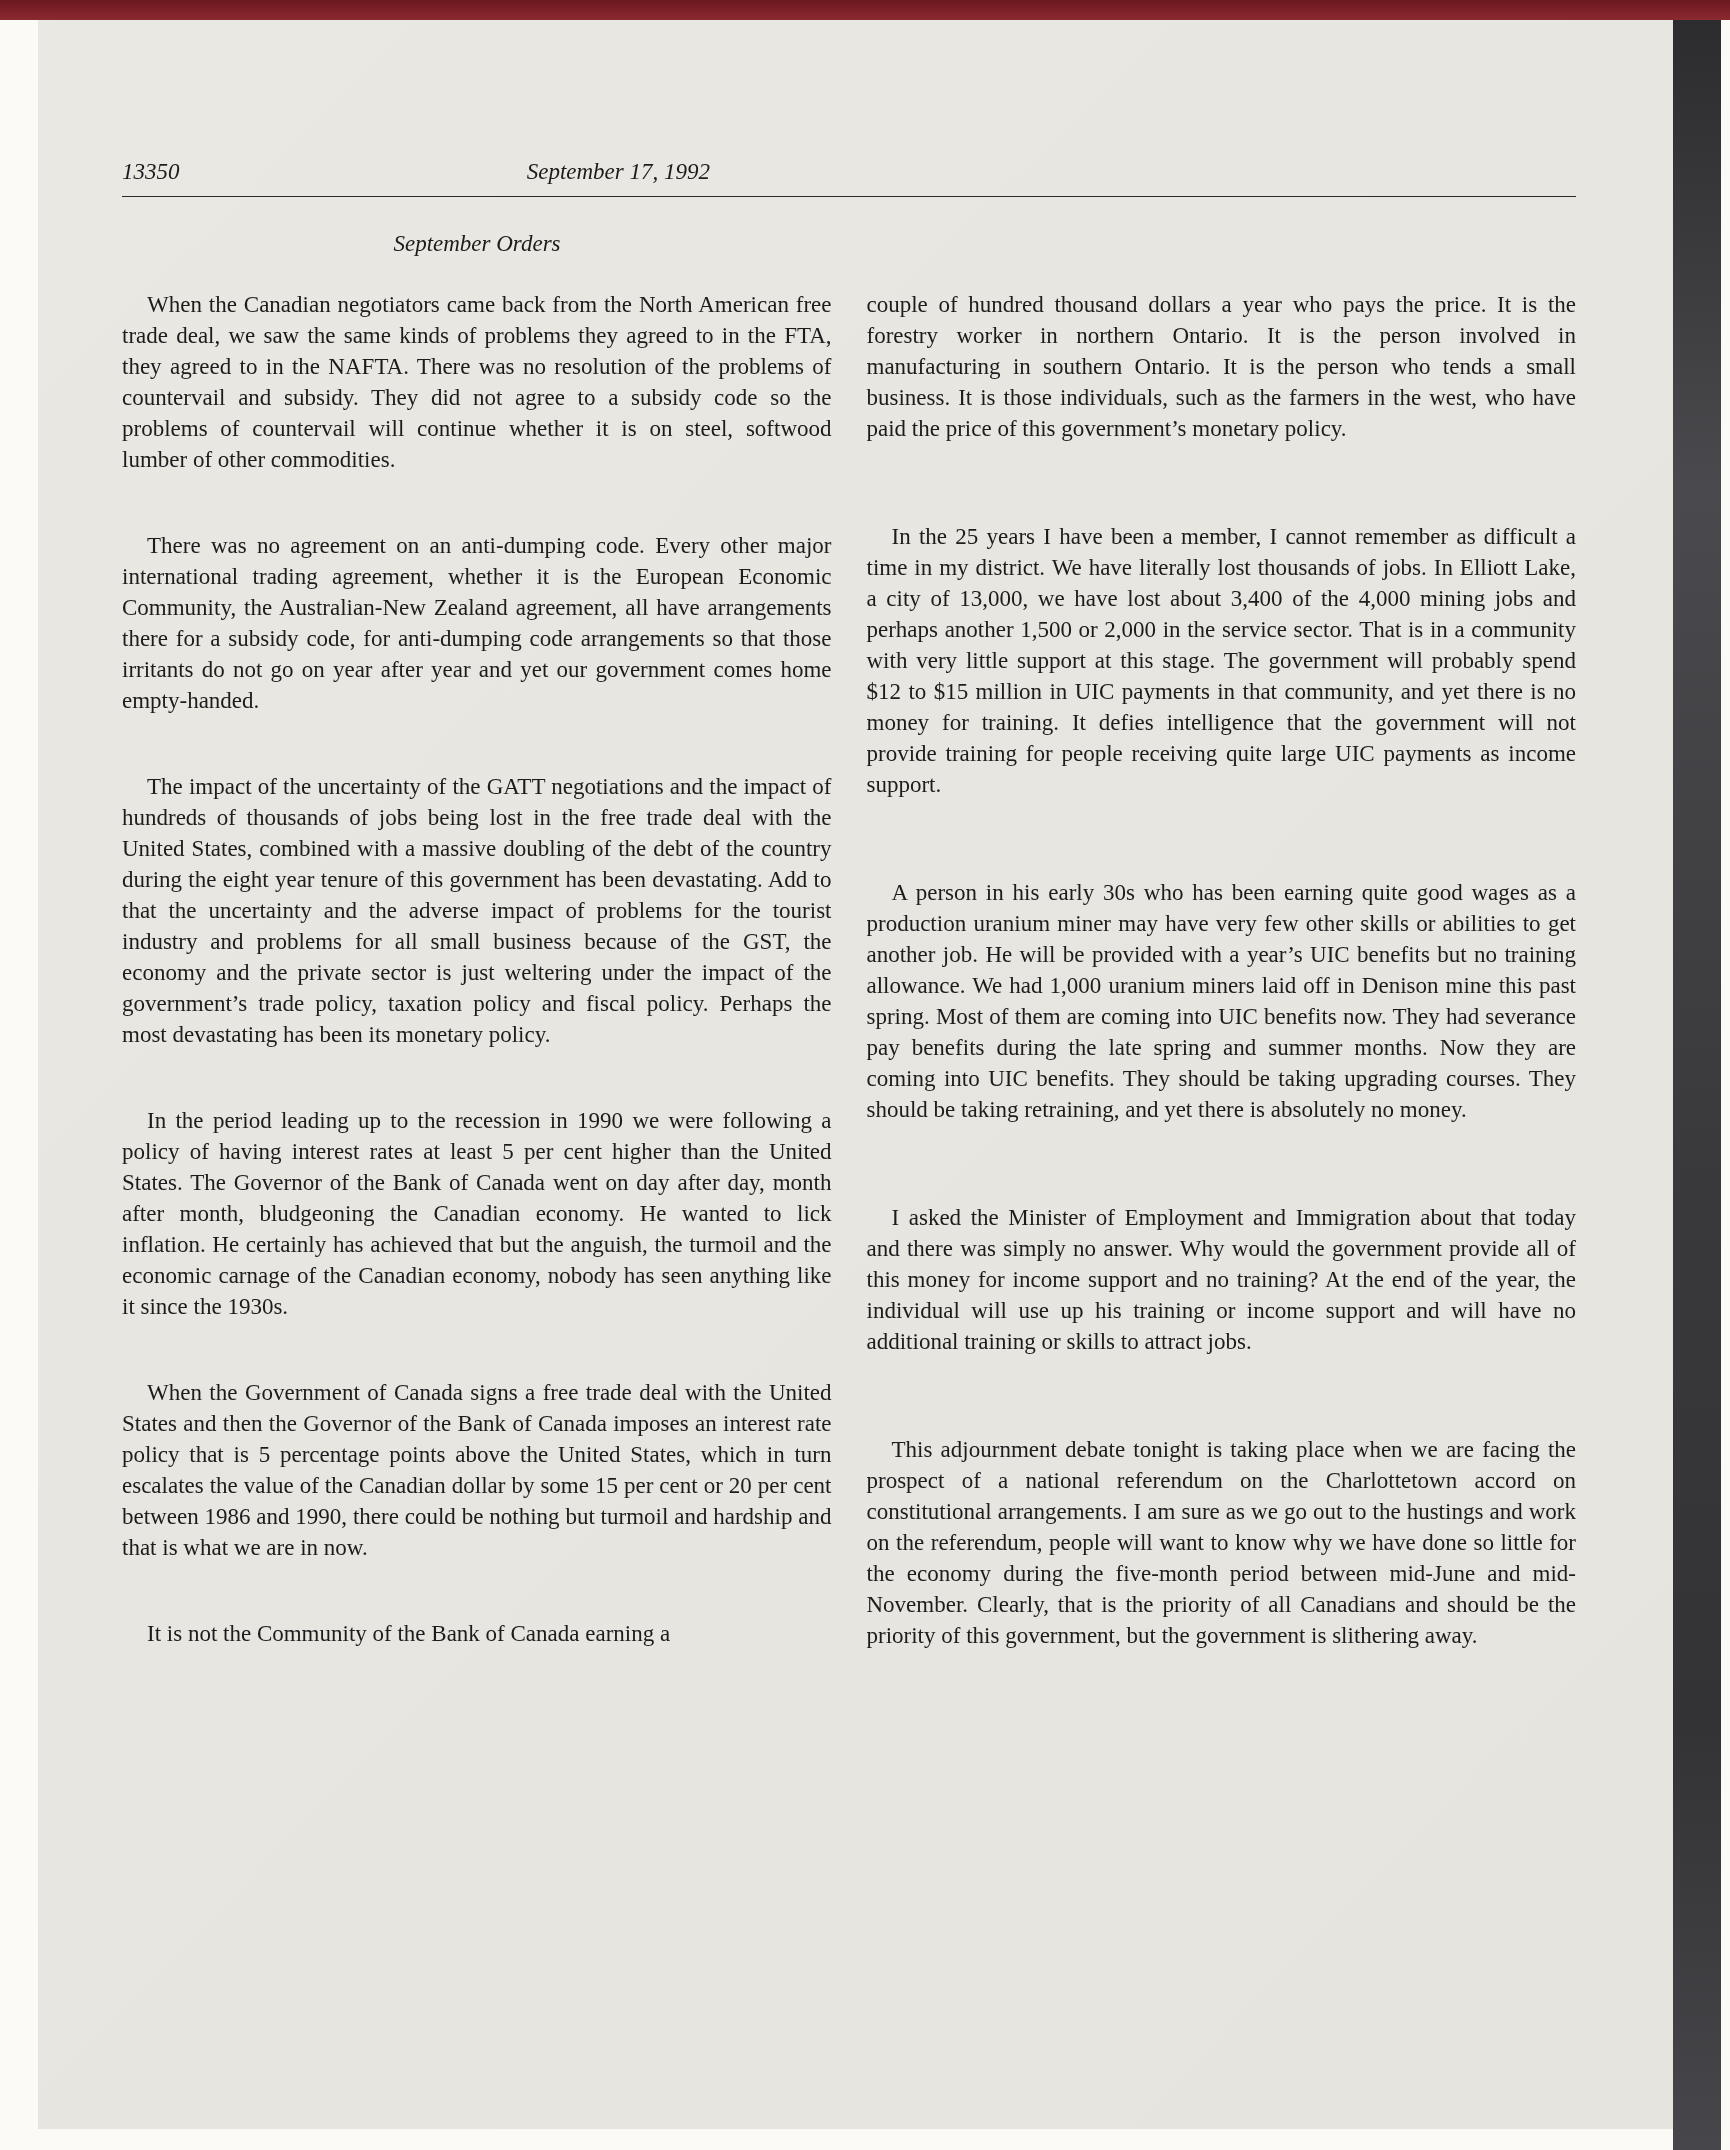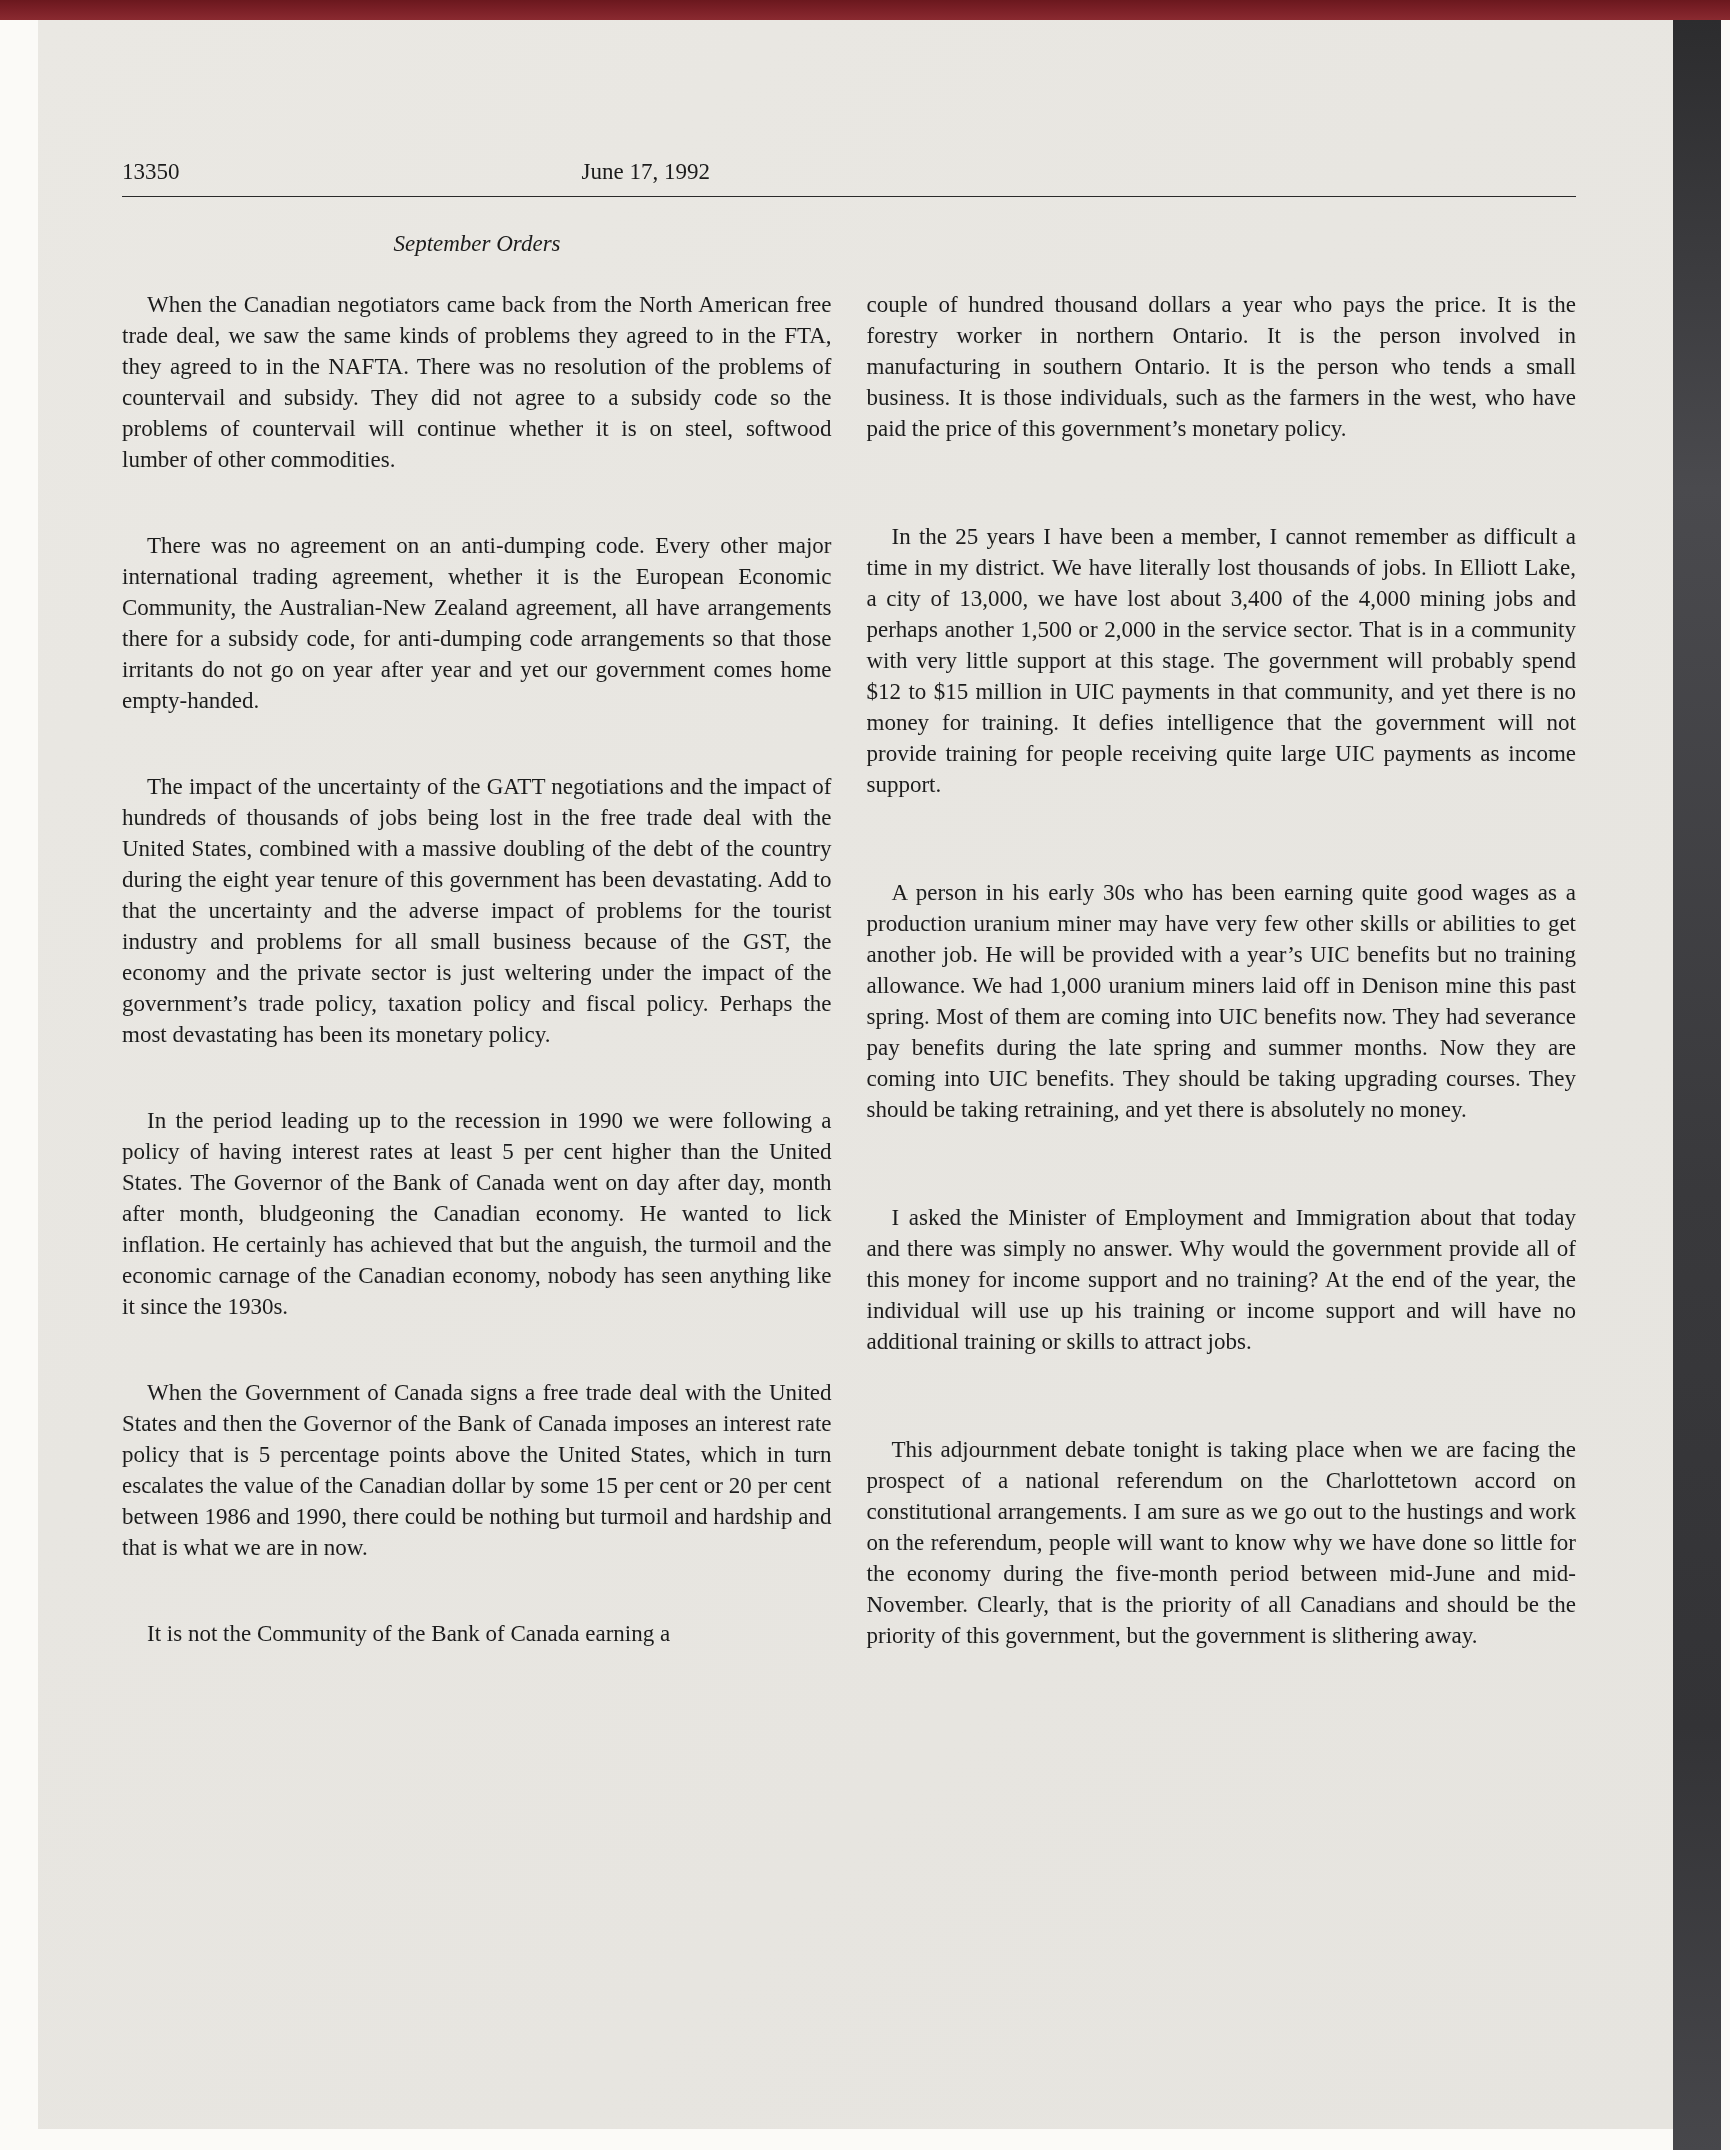--- a/index.html
+++ b/index.html
@@ -35,20 +35,21 @@
   }
   .content {
     position: absolute;
     top: 159px; left: 122px;
     width: 1454px;
   }
   .page-header {
     display: flex;
     align-items: flex-end;
     font-size: 23px;
+    font-style: italic;
   }
   .page-header .page-number {
     width: 294px;
     text-align: left;
   }
   .page-header .journal-title {
     flex: 1;
     text-align: center;
     font-size: 26px;
     letter-spacing: 0.7px;
@@ -98,21 +99,21 @@
 <body>
 
 <div class="scan-top-edge"></div>
 <div class="paper"></div>
 <div class="scan-right-band"></div>
 
 <div class="content">
 
   <div class="page-header">
     <span class="page-number">13350</span>
-    <span class="issue-date">June 17, 1992</span>
+    <span class="issue-date">September 17, 1992</span>
   </div>
 
   <hr class="header-rule">
 
   <div class="section-heading">September Orders</div>
 
   <div class="text-columns">
     <div class="column col-left">
       <p>When the Canadian negotiators came back from the North American free trade deal, we saw the same kinds of problems they agreed to in the FTA, they agreed to in the NAFTA. There was no resolution of the problems of countervail and subsidy. They did not agree to a subsidy code so the problems of countervail will continue whether it is on steel, softwood lumber of other commodities.</p>
       <p>There was no agreement on an anti-dumping code. Every other major international trading agreement, whether it is the European Economic Community, the Australian-New Zealand agreement, all have arrangements there for a subsidy code, for anti-dumping code arrangements so that those irritants do not go on year after year and yet our government comes home empty-handed.</p>

